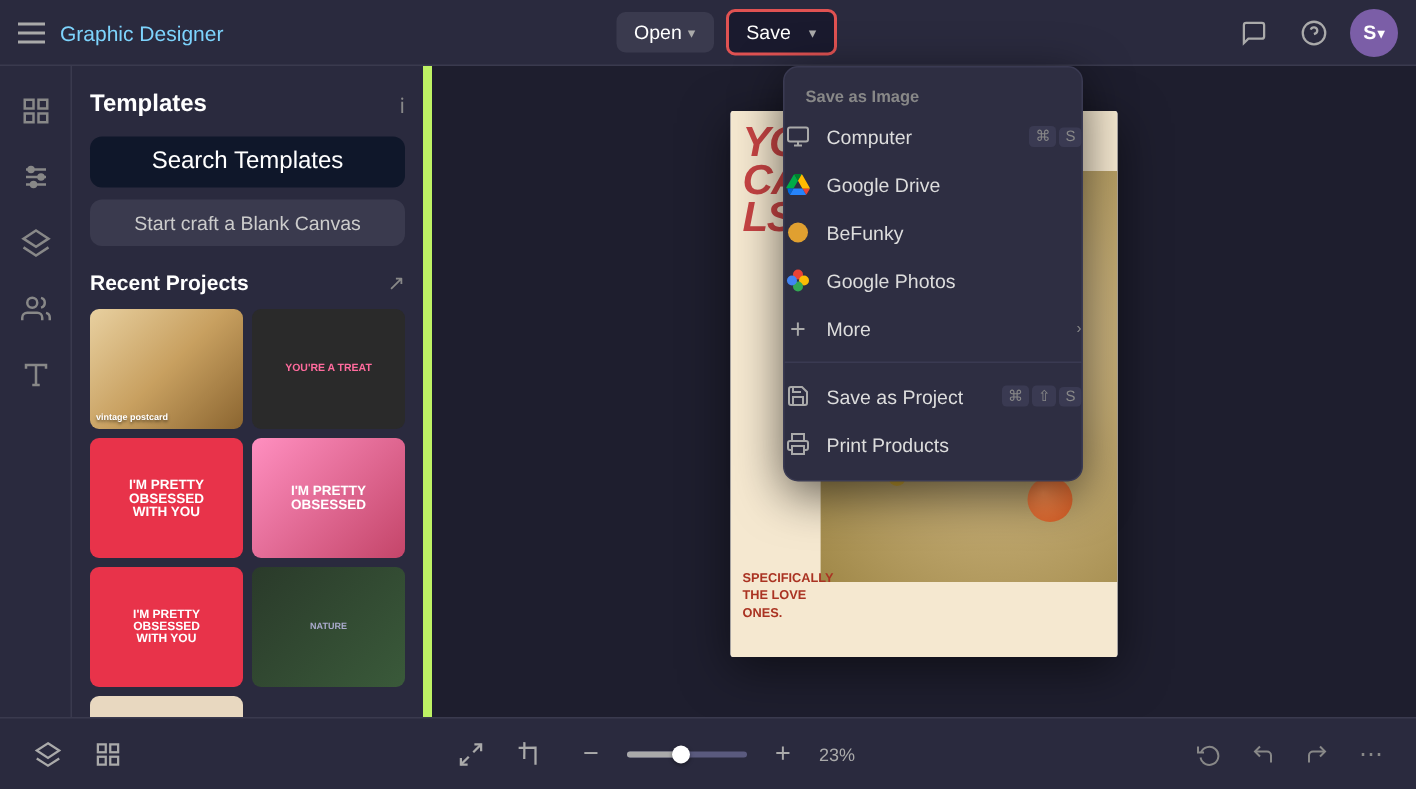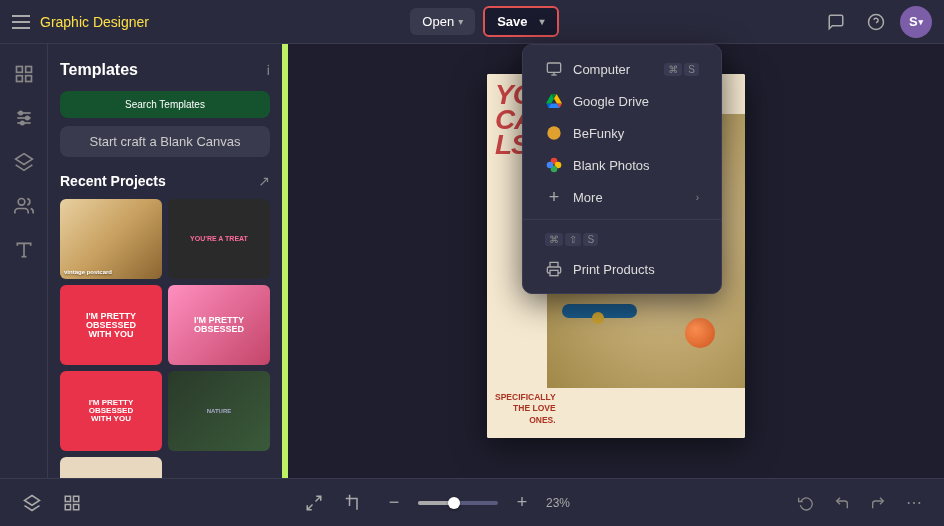--- a/index.html
+++ b/index.html
@@ -38,21 +38,21 @@
     }
     .hamburger-icon span {
       display: block;
       width: 18px;
       height: 2px;
       background: #aaa;
     }
     .app-title {
       font-size: 14px;
       font-weight: 500;
-      color: #fde047;
+      color: #7dd3fc;
     }
     .header-center {
       display: flex;
       align-items: center;
       gap: 8px;
     }
     .btn-open {
       display: flex;
       align-items: center;
       gap: 4px;
@@ -67,21 +67,21 @@
     .btn-save {
       display: flex;
       align-items: center;
       gap: 12px;
       background: #1a1a2e;
       border: 2px solid #e05252;
       color: #fff;
       padding: 6px 12px;
       border-radius: 6px;
       font-size: 13px;
-      font-weight: 700;
+      font-weight: 400;
       cursor: pointer;
       justify-content: center;
     }
     .chevron {
       font-size: 10px;
       color: #aaa;
     }
     .header-right {
       display: flex;
       align-items: center;
@@ -165,26 +165,26 @@
       font-weight: 600;
       color: #fff;
     }
     .info-icon {
       color: #888;
       font-size: 14px;
       cursor: pointer;
     }
     .btn-search-templates {
       width: 100%;
-      background: #14532d;
+      background: #0f172a;
       color: #fff;
       border: none;
       border-radius: 8px;
       padding: 8px 0;
-      font-size: 10px;
+      font-size: 16px;
       font-weight: 500;
       cursor: pointer;
       margin-bottom: 8px;
     }
     .btn-blank-canvas {
       width: 100%;
       background: #3a3a4e;
       color: #ccc;
       border: none;
       border-radius: 8px;
@@ -349,21 +349,21 @@
       font-size: 11px;
       font-weight: 600;
       color: #888;
       padding: 6px 14px 4px 14px;
       text-transform: none;
     }
     .dropdown-item {
       display: flex;
       align-items: center;
       justify-content: space-between;
-      padding: 7px 22px;
+      padding: 7px 0;
       cursor: pointer;
       font-size: 13px;
       color: #ddd;
     }
     .dropdown-item-left {
       display: flex;
       align-items: center;
       gap: 10px;
     }
     .dropdown-icon {
@@ -563,21 +563,21 @@
 
             <div style="position:absolute;top:0;left:0;right:0;bottom:0;background:radial-gradient(ellipse at 60% 40%,#e0ccaa 0%,#c0a870 50%,#a08848 100%);"></div>
 
             <div style="position:absolute;bottom:70px;left:15px;width:75px;height:14px;background:#1a5a8a;border-radius:7px;"></div>
             <div style="position:absolute;bottom:64px;left:45px;width:12px;height:12px;background:#c8a030;border-radius:50%;"></div>
 
             <div style="position:absolute;bottom:40px;right:30px;width:30px;height:30px;background:radial-gradient(circle at 35% 35%,#ff9050 0%,#cc5520 100%);border-radius:50%;"></div>
           </div>
         </div>
 
-        <div style="position:absolute;bottom:12px;left:8px;text-align:right;">
+        <div style="position:absolute;bottom:24px;left:8px;">
           <div style="font-size:8.5px;font-weight:700;color:#aa3322;text-transform:uppercase;line-height:1.35;">SPECIFICALLY<br>THE LOVE<br>ONES.</div>
         </div>
       </div>
     </div>
   </div>
 </div>
 
 <div class="bottom-bar">
   <div class="bottom-left">
     <button class="tool-btn">
@@ -637,20 +637,21 @@
       <svg width="16" height="16" viewBox="0 0 24 24" fill="none" stroke="#888" stroke-width="2">
         <polyline points="15 14 20 9 15 4"></polyline>
           <path d="M4 20v-7a4 4 0 0 1 4-4h12"></path>
       </svg>
     </button>
     <button class="undo-redo-btn" style="font-size:16px;color:#888;">⋯</button>
   </div>
 </div>
 
 <div class="dropdown-menu">
+  <div class="dropdown-section-label">Save as Image</div>
 
   <div class="dropdown-item">
     <div class="dropdown-item-left">
       <div class="dropdown-icon">
         <svg width="16" height="16" viewBox="0 0 24 24" fill="none" stroke="#aaa" stroke-width="2">
           <rect x="2" y="3" width="20" height="14" rx="2"></rect>
             <line x1="8" y1="21" x2="16" y2="21"></line>
             <line x1="12" y1="17" x2="12" y2="21"></line>
         </svg>
       </div>
@@ -692,35 +693,45 @@
   <div class="dropdown-item">
     <div class="dropdown-item-left">
       <div class="dropdown-icon">
         <svg width="16" height="16" viewBox="0 0 24 24">
           <circle cx="12" cy="6" r="5" fill="#ea4335"></circle>
           <circle cx="18" cy="12" r="5" fill="#fbbc05"></circle>
           <circle cx="12" cy="18" r="5" fill="#34a853"></circle>
           <circle cx="6" cy="12" r="5" fill="#4285f4"></circle>
         </svg>
       </div>
-      <span>Blank Photos</span>
+      <span>Google Photos</span>
     </div>
   </div>
 
   <div class="dropdown-item">
     <div class="dropdown-item-left">
       <div class="dropdown-icon" style="font-size:18px;color:#aaa;font-weight:300;line-height:1;">+</div>
       <span>More</span>
     </div>
     <span class="menu-chevron">›</span>
   </div>
 
   <div class="dropdown-divider"></div>
 
   <div class="dropdown-item">
+    <div class="dropdown-item-left">
+      <div class="dropdown-icon">
+        <svg width="16" height="16" viewBox="0 0 24 24" fill="none" stroke="#aaa" stroke-width="2">
+          <path d="M19 21H5a2 2 0 0 1-2-2V5a2 2 0 0 1 2-2h11l5 5v11a2 2 0 0 1-2 2z"></path>
+          <polyline points="17 21 17 13 7 13 7 21"></polyline>
+            <polyline points="7 3 7 8 15 8"></polyline>
+        </svg>
+      </div>
+      <span>Save as Project</span>
+    </div>
     <div class="dropdown-shortcut">
       <span class="shortcut-key">⌘</span>
         <span class="shortcut-key">⇧</span>
         <span class="shortcut-key">S</span>
     </div>
   </div>
 
   <div class="dropdown-item">
     <div class="dropdown-item-left">
       <div class="dropdown-icon">

